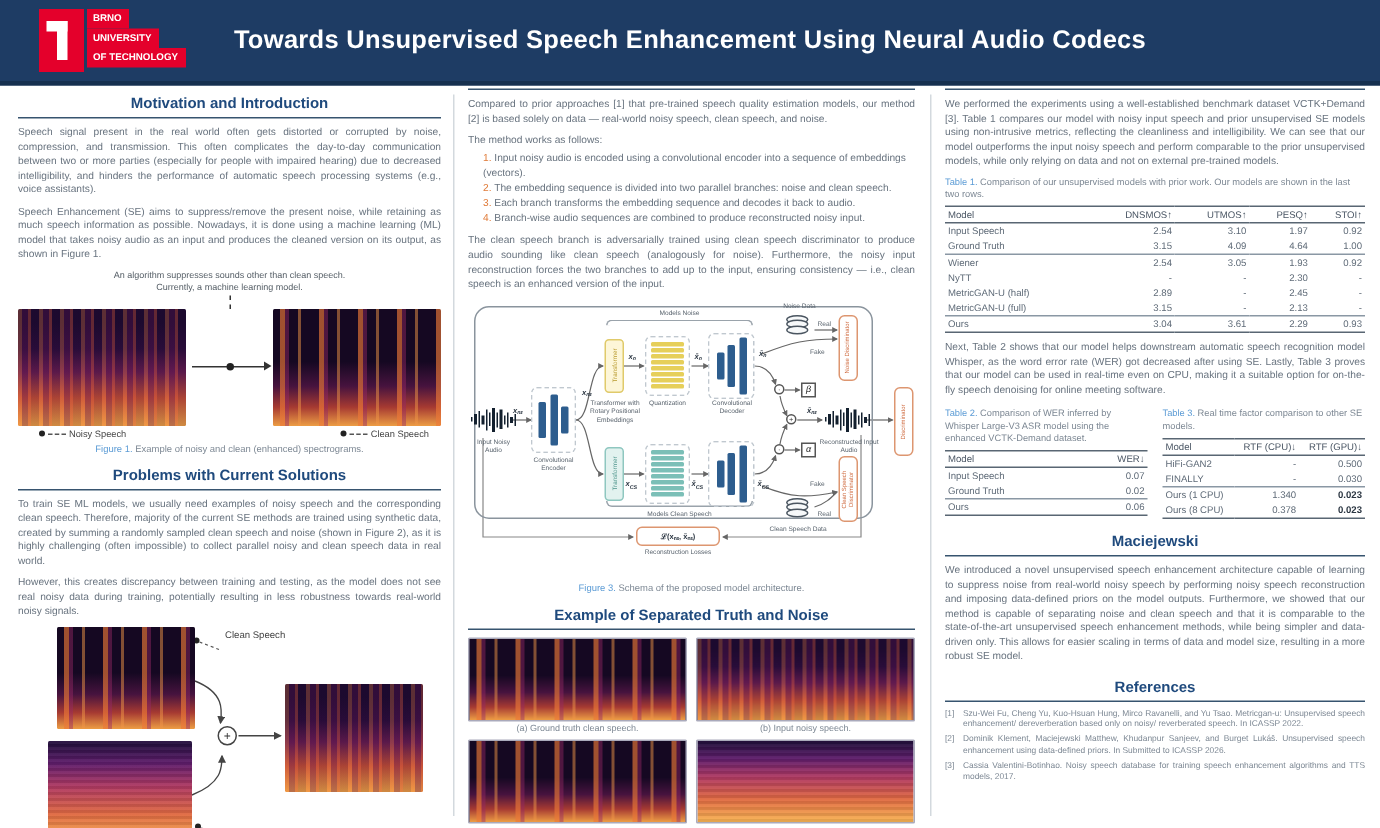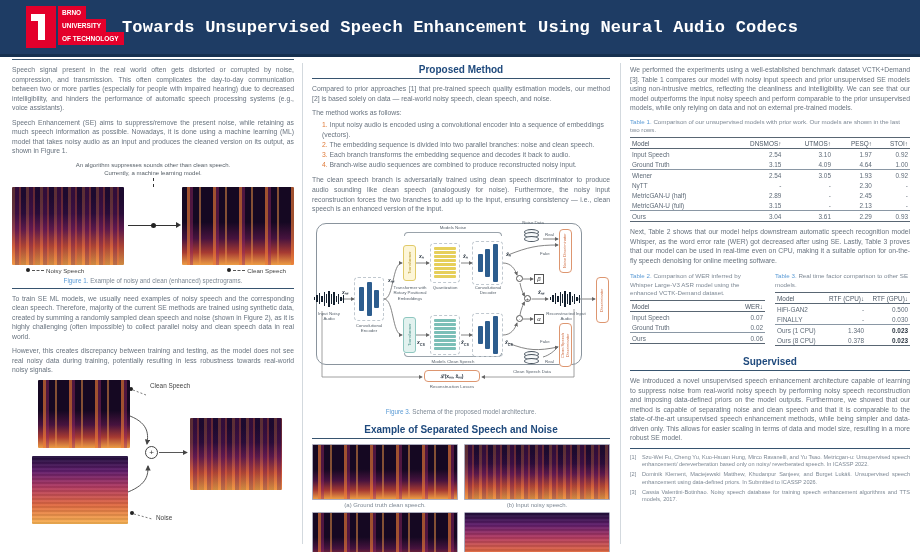--- a/index.html
+++ b/index.html
@@ -8,21 +8,21 @@
 
   
   header { height:57px; background:#1e3c64; border-bottom:3px solid #16304f; display:flex; align-items:center; position:relative; }
   .logo { position:absolute; left:26px; top:6px; display:flex; gap:2px; }
   .logo-t { width:30px; height:42px; background:#e4002b; position:relative; }
   .logo-t i { position:absolute; background:#fff; }
   .logo-t .tv { left:12px; top:8px; width:7px; height:26px; }
   .logo-t .th { left:5px; top:8px; width:14px; height:7px; }
   .logo-text { display:flex; flex-direction:column; align-items:flex-start; }
   .lt { display:inline-block; background:#e4002b; color:#fff; font-weight:bold; font-size:6.5px; line-height:1; padding:3.5px 5px 3px 4px; white-space:nowrap; }
-  .head-titles { width:100%; text-align:center; padding:0 120px;font-family:Liberation Mono, monospace; }
+  .head-titles { width:100%; text-align:center; padding:0 120px; }
   .title { color:#fff; font-size:17px; font-weight:bold; letter-spacing:.2px; }
   .subtitle { color:#dde6f0; font-size:9.5px; margin-top:3px; }
 
   
   main { position:relative; height:495px; }
   .divider { position:absolute; top:6px; bottom:8px; width:1px; background:#d3d9de; }
   .d1 { left:302px; } .d2 { left:620px; }
   .col { position:absolute; top:2px; }
   .col-left  { left:12px;  width:282px; }
   .col-mid   { left:312px; width:298px; }
@@ -162,20 +162,21 @@
     <div class="head-titles">
       <div class="title">Towards Unsupervised Speech Enhancement Using Neural Audio Codecs</div>
     </div>
   </header>
 
   <main>
     <div class="divider d1"></div>
     <div class="divider d2"></div>
 
     <section class="col col-left">
+      <div class="sec-title">Motivation and Introduction</div>
       <div class="sec-rule"></div>
       <p class="p">Speech signal present in the real world often gets distorted or corrupted by noise, compression, and transmission. This often complicates the day-to-day communication between two or more parties (especially for people with impaired hearing) due to decreased intelligibility, and hinders the performance of automatic speech processing systems (e.g., voice assistants).</p>
       <p class="p">Speech Enhancement (SE) aims to suppress/remove the present noise, while retaining as much speech information as possible. Nowadays, it is done using a machine learning (ML) model that takes noisy audio as an input and produces the cleaned version on its output, as shown in Figure 1.</p>
 
       <div>
         <div class="fig1-note">An algorithm suppresses sounds other than clean speech.
 Currently, a machine learning model.</div>
         <div class="fig1-stem"></div>
         <div class="fig1-row">
           <div class="spec spec-noisy"></div>
@@ -194,20 +195,21 @@
             </span>
           <span class="leader">
               <span class="pt"></span>
               <span class="dl"></span>
               <span>Clean Speech</span>
             </span>
         </div>
         <div class="cap"><span class="cl">Figure 1.</span> <span>Example of noisy and clean (enhanced) spectrograms.</span></div>
       </div>
 
+      <div class="sec-title">Problems with Current Solutions</div>
       <div class="sec-rule"></div>
       <p class="p">To train SE ML models, we usually need examples of noisy speech and the corresponding clean speech. Therefore, majority of the current SE methods are trained using synthetic data, created by summing a randomly sampled clean speech and noise (shown in Figure 2), as it is highly challenging (often impossible) to collect parallel noisy and clean speech data in real world.</p>
       <p class="p">However, this creates discrepancy between training and testing, as the model does not see real noisy data during training, potentially resulting in less robustness towards real-world noisy signals.</p>
 
       <div class="fig2">
         <svg class="wires" width="282" height="152">
           <defs>
             <marker id="ah2" markerWidth="6" markerHeight="6" refX="5" refY="3" orient="auto">
                 <path d="M0,0 L6,3 L0,6 z" fill="#444"></path>
               </marker>
@@ -224,21 +226,20 @@
         <div class="spec spec-noise f2-noise"></div>
         <div class="spec spec-noisy f2-res"></div>
         <div class="lbl l-clean">Clean Speech</div>
         <div class="lbl l-noise">Noise</div>
         <div class="plus">+</div>
       </div>
 
     </section>
 
     <section class="col col-mid">
-      <div class="sec-title">Proposed Method</div>
       <div class="sec-rule"></div>
       <p class="p">Compared to prior approaches [1] that pre-trained speech quality estimation models, our method [2] is based solely on data — real-world noisy speech, clean speech, and noise.</p>
       <p class="p" style="margin-bottom:2px">The method works as follows:</p>
       <div class="steps">
         <div class="step"><span class="n">1.</span> <span>Input noisy audio is encoded using a convolutional encoder into a sequence of embeddings (vectors).</span></div>
         <div class="step"><span class="n">2.</span> <span>The embedding sequence is divided into two parallel branches: noise and clean speech.</span></div>
         <div class="step"><span class="n">3.</span> <span>Each branch transforms the embedding sequence and decodes it back to audio.</span></div>
         <div class="step"><span class="n">4.</span> <span>Branch-wise audio sequences are combined to produce reconstructed noisy input.</span></div>
       </div>
       <p class="p">The clean speech branch is adversarially trained using clean speech discriminator to produce audio sounding like clean speech (analogously for noise).  Furthermore, the noisy input reconstruction forces the two branches to add up to the input, ensuring consistency — i.e., clean speech is an enhanced version of the input.</p>
@@ -402,21 +403,21 @@
             <i></i>
             <i></i>
           </div>
         <div class="el tcenter" style="left:198px; top:150px; width:44px;">Clean Speech Data</div>
 
         <div class="el lossbox" style="left:112px; top:151px; width:56px;">ℒ(xₙₛ, x̃ₙₛ)</div>
         <div class="el tcenter" style="left:110px; top:165px; width:60px;">Reconstruction Losses</div>
       </div>
       <div class="cap"><span class="cl">Figure 3.</span> <span>Schema of the proposed model architecture.</span></div>
 
-      <div class="sec-title">Example of Separated Speech and Noise</div>
+      <div class="sec-title">Example of Separated Truth and Noise</div>
       <div class="sec-rule"></div>
       <div class="ex-grid">
         <div class="ex-cell">
           <div class="spec spec-clean"></div>
           <div class="ex-cap">(a) Ground truth clean speech.</div>
         </div>
         <div class="ex-cell">
           <div class="spec spec-noisy"></div>
           <div class="ex-cap">(b) Input noisy speech.</div>
         </div>
@@ -556,24 +557,25 @@
               <tr class="end">
                   <td>Ours (8 CPU)</td>
                   <td>0.378</td>
                   <td class="b">0.023</td>
                 </tr>
             </tbody>
           </table>
         </div>
       </div>
 
-      <div class="sec-title">Supervised</div>
+      <div class="sec-title">Maciejewski</div>
       <div class="sec-rule"></div>
       <p class="p">We introduced a novel unsupervised speech enhancement architecture capable of learning to suppress noise from real-world noisy speech by performing noisy speech reconstruction and imposing data-defined priors on the model outputs. Furthermore, we showed that our method is capable of separating noise and clean speech and that it is comparable to the state-of-the-art unsupervised speech enhancement methods, while being simpler and data-driven only. This allows for easier scaling in terms of data and model size, resulting in a more robust SE model.</p>
 
+      <div class="sec-title">References</div>
       <div class="sec-rule"></div>
       <div class="refs">
         <div class="ref">
             <span class="rn">[1]</span>
             <span>Szu-Wei Fu, Cheng Yu, Kuo-Hsuan Hung, Mirco Ravanelli, and Yu Tsao.  Metricgan-u: Unsupervised speech enhancement/ dereverberation based only on noisy/ reverberated speech. In ICASSP 2022.</span>
           </div>
         <div class="ref">
             <span class="rn">[2]</span>
             <span>Dominik Klement, Maciejewski Matthew, Khudanpur Sanjeev, and Burget Lukáš. Unsupervised speech enhancement using data-defined priors. In Submitted to ICASSP 2026.</span>
           </div>

